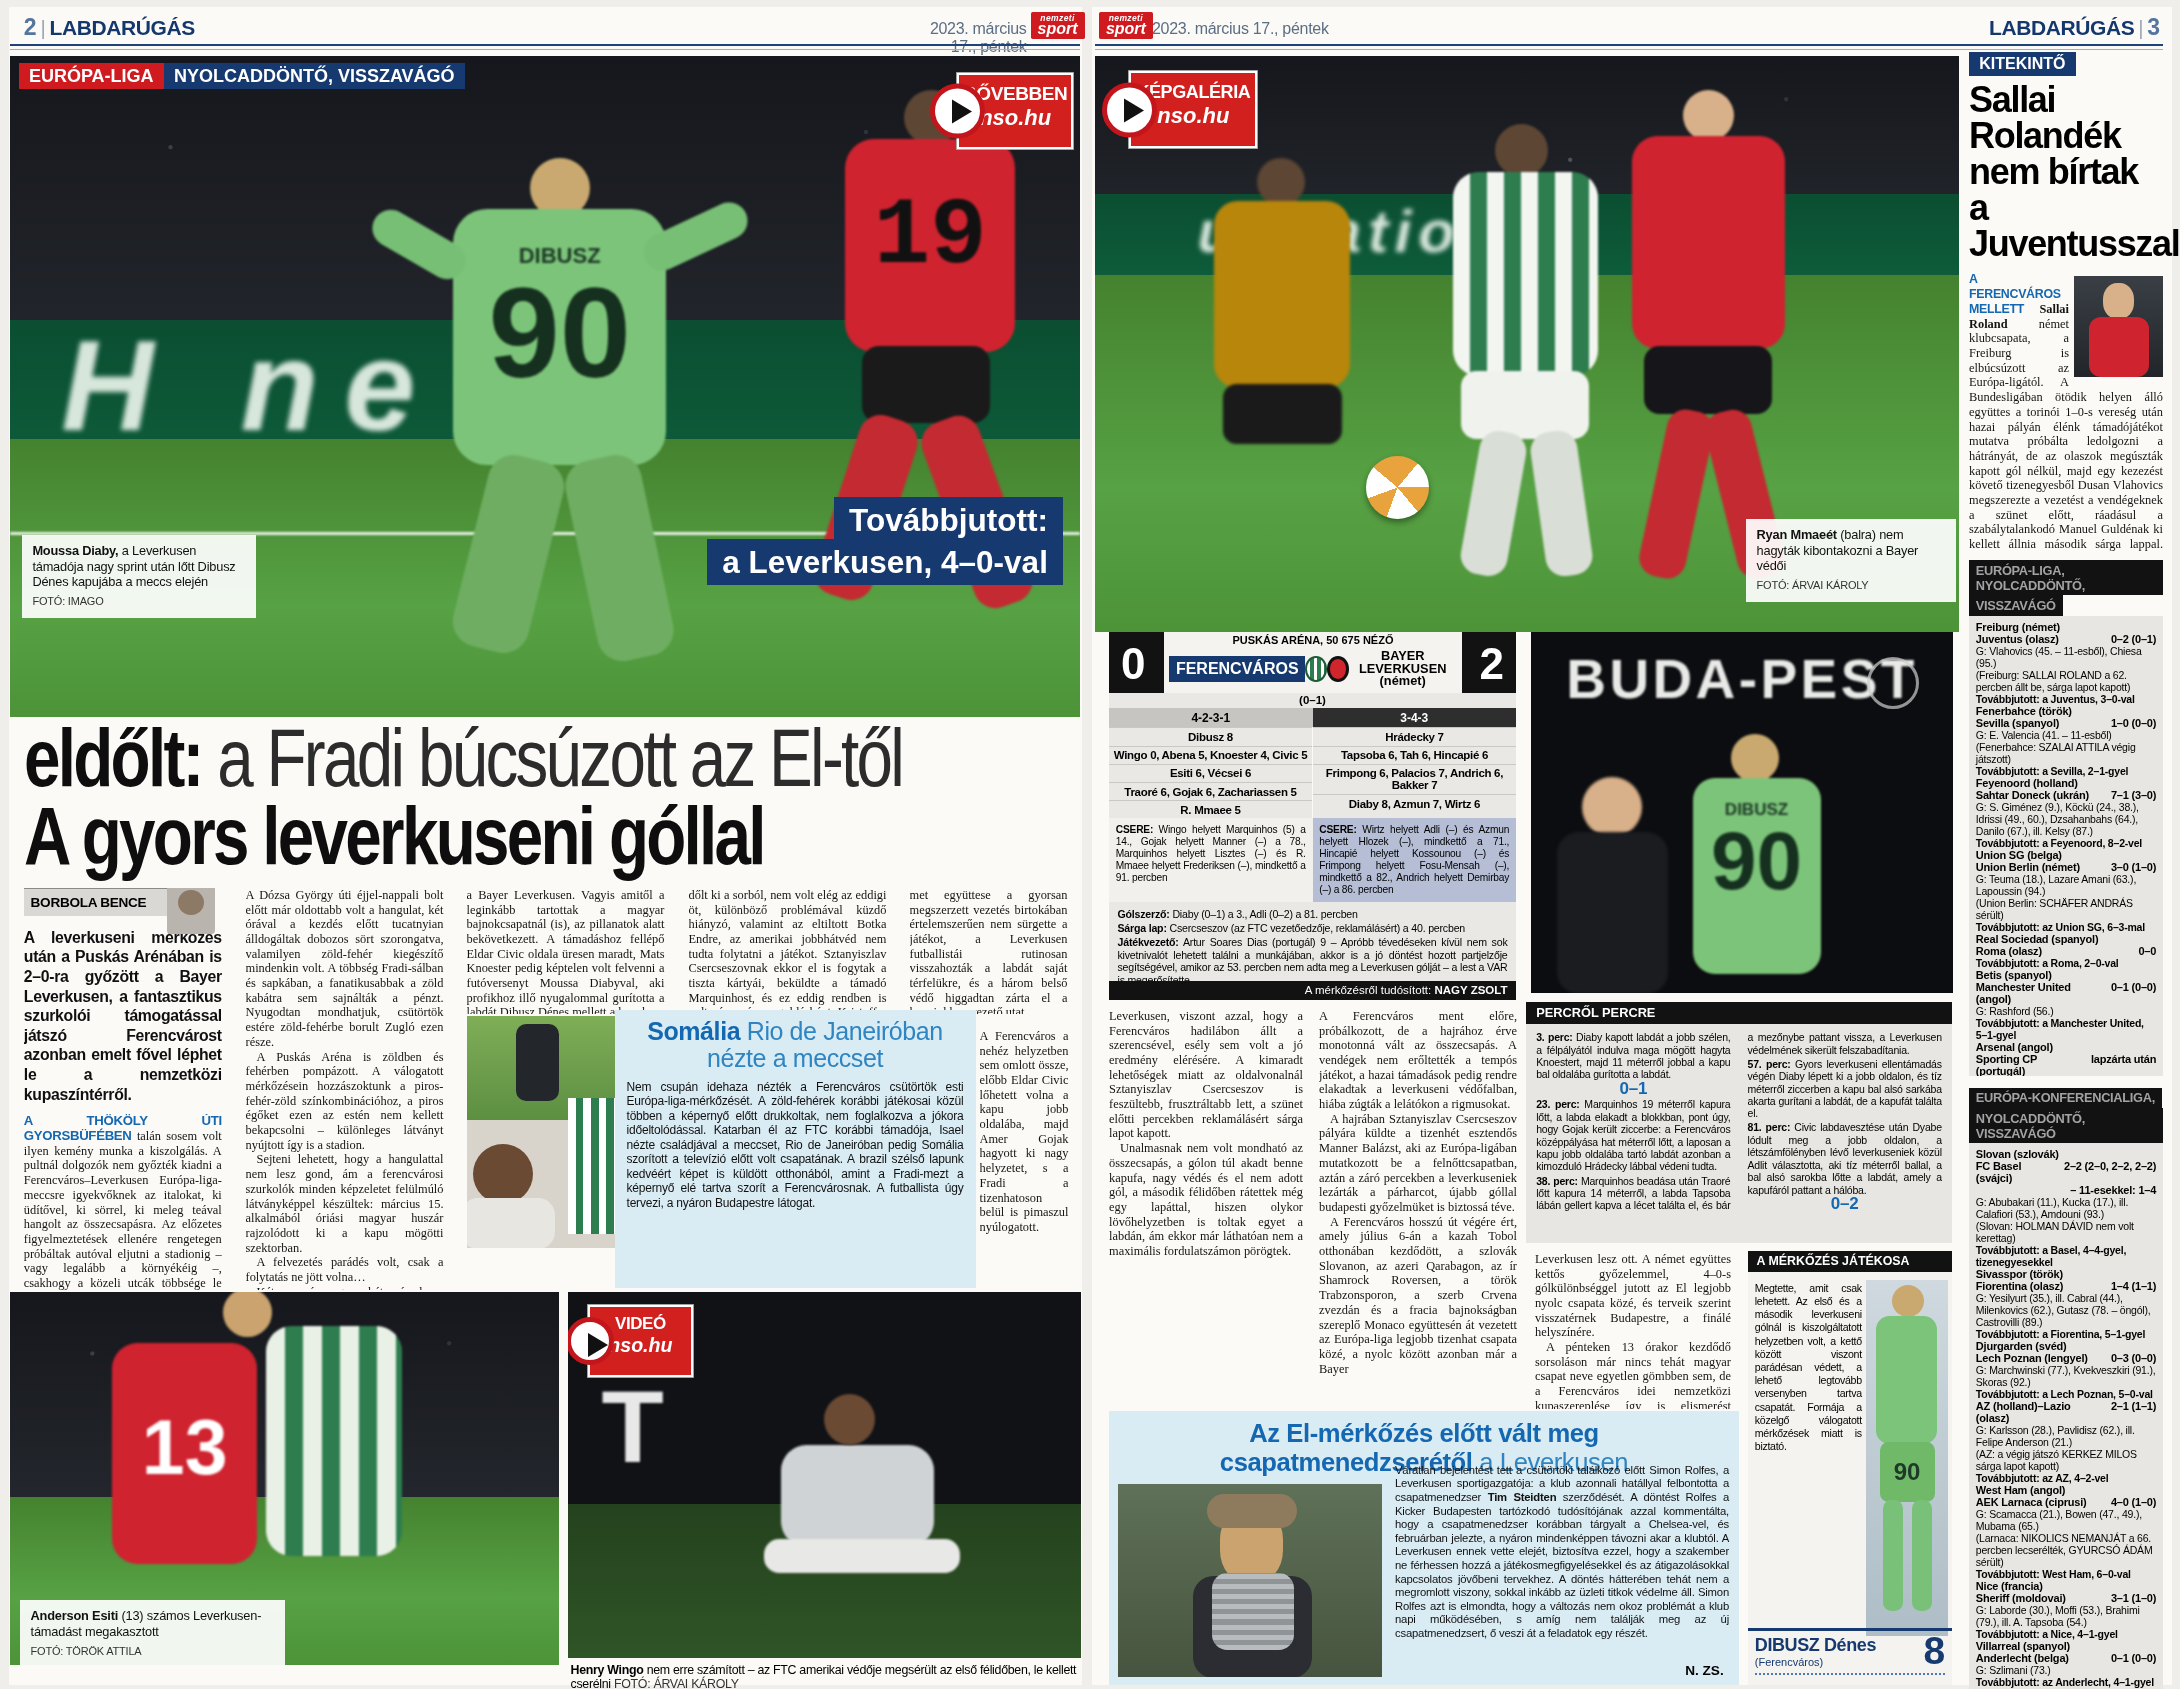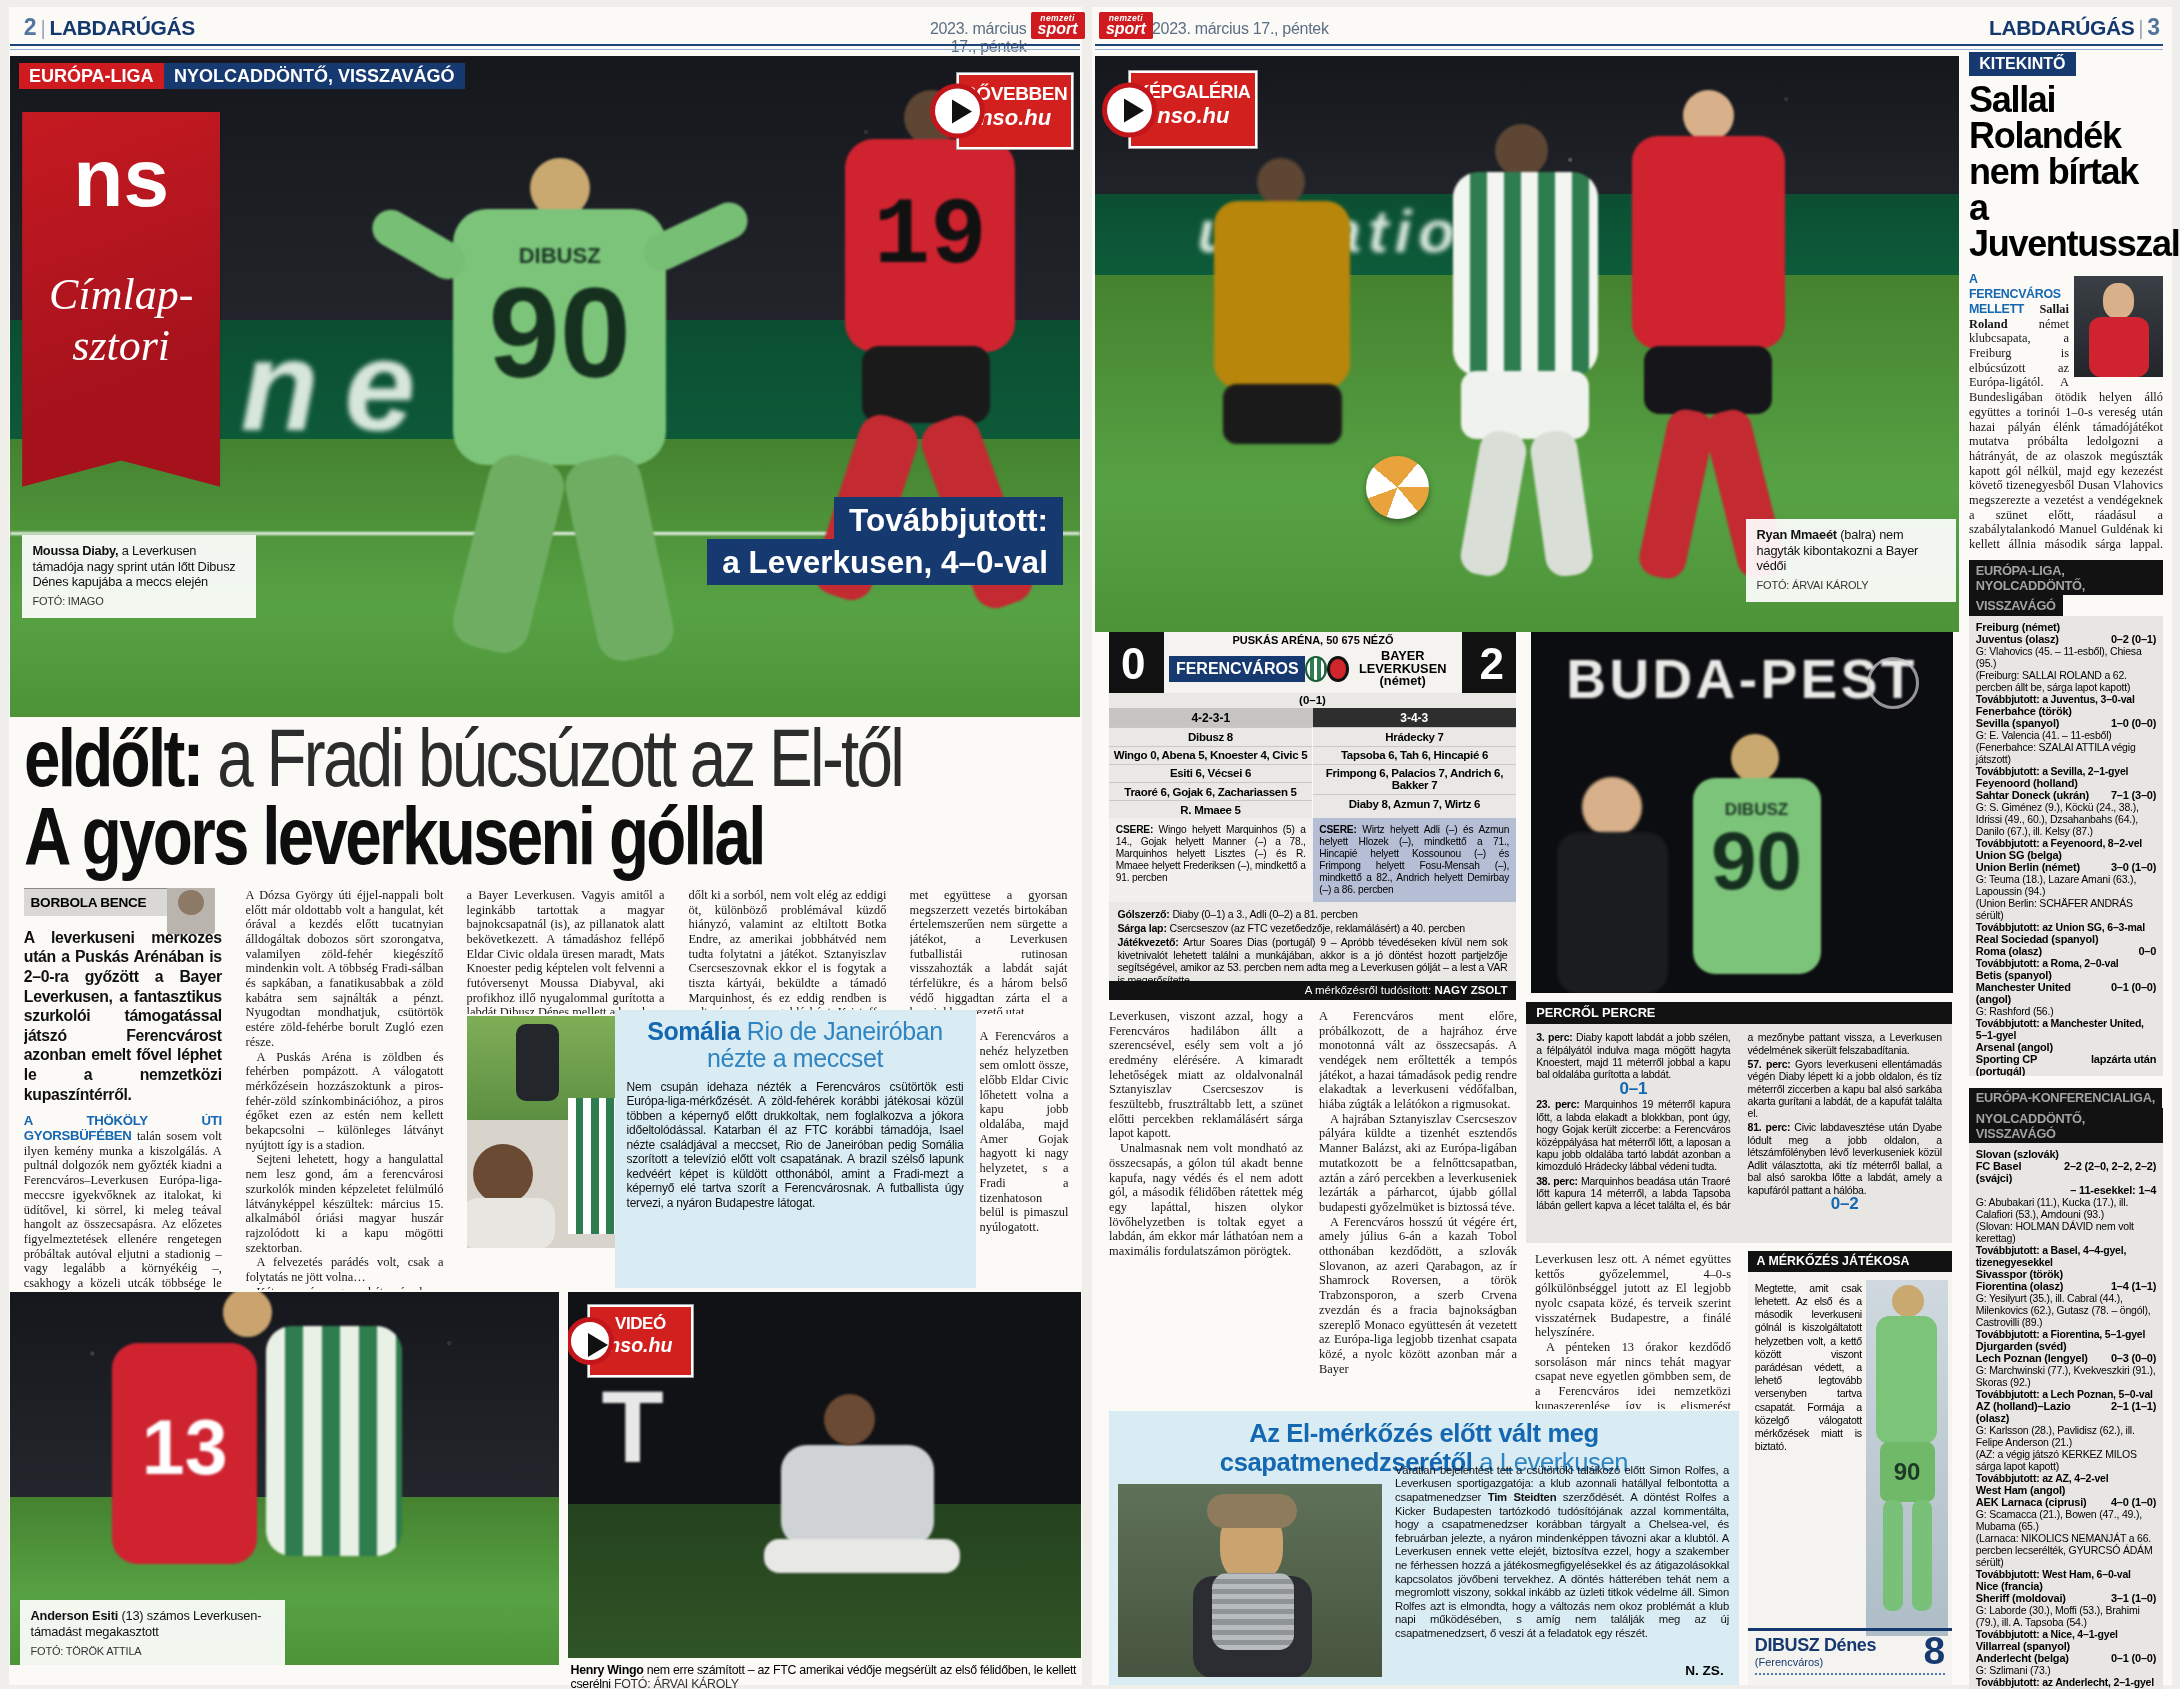--- a/index.html
+++ b/index.html
@@ -139,25 +139,20 @@
         </div>
         <div class="abs" style="left:60px;top:256px;width:128px;height:77px;background:#1a1a1a;border-radius:17px;"></div>
         <div class="abs" style="left:34px;top:324px;width:60px;height:187px;border-radius:22px;background:#c42a31;transform:rotate(18deg);"></div>
         <div class="abs" style="left:145px;top:324px;width:60px;height:196px;border-radius:22px;background:#c42a31;transform:rotate(-20deg);"></div>
       </div>
 
       <div class="abs" style="left:8.5px;top:10.2px;">
         <span class="tag-red">EURÓPA-LIGA</span><span class="tag-blue">NYOLCADDÖNTŐ, VISSZAVÁGÓ</span>
       </div>
 
-      <div class="abs ribbon" style="left:12px;top:56px;width:198px;height:375px;">
-        <span class="ns">ns</span>
-        <span class="scr" style="margin-top:51px;">Címlap-</span>
-        <span class="scr">sztori</span>
-      </div>
 
       <div class="abs badge" style="left:947px;top:17px;width:112px;height:72px;">
         <div class="playc"></div>
         <span class="l1">BŐVEBBEN</span>
         <span class="l2">nso.hu</span>
       </div>
 
       <div class="abs capbox" style="left:12px;top:479px;width:213px;">
         <span class="b">Moussa Diaby,</span><span> a Leverkusen támadója nagy sprint után lőtt Dibusz Dénes kapujába a meccs elején</span>
         <span class="credit">FOTÓ: IMAGO</span>
@@ -595,21 +590,21 @@
             <div class="r-note">G: Laborde (30.), Moffi (53.), Brahimi (79.), ill. A. Tapsoba (54.)</div>
             <div class="r-adv">Továbbjutott: a Nice, 4–1-gyel</div>
             <div class="r-line">
               <span>Villarreal (spanyol)</span>
             </div>
             <div class="r-line">
               <span>Anderlecht (belga)</span>
               <span class="sc">0–1 (0–0)</span>
             </div>
             <div class="r-note">G: Szlimani (73.)</div>
-            <div class="r-adv">Továbbjutott: az Anderlecht, 2–1-gyel</div>
+            <div class="r-adv">Továbbjutott: az Anderlecht, 4–1-gyel</div>
           </div>
 
       </div>
     </div>
 
   </div>
 </div>
 
 
 </body></html>

